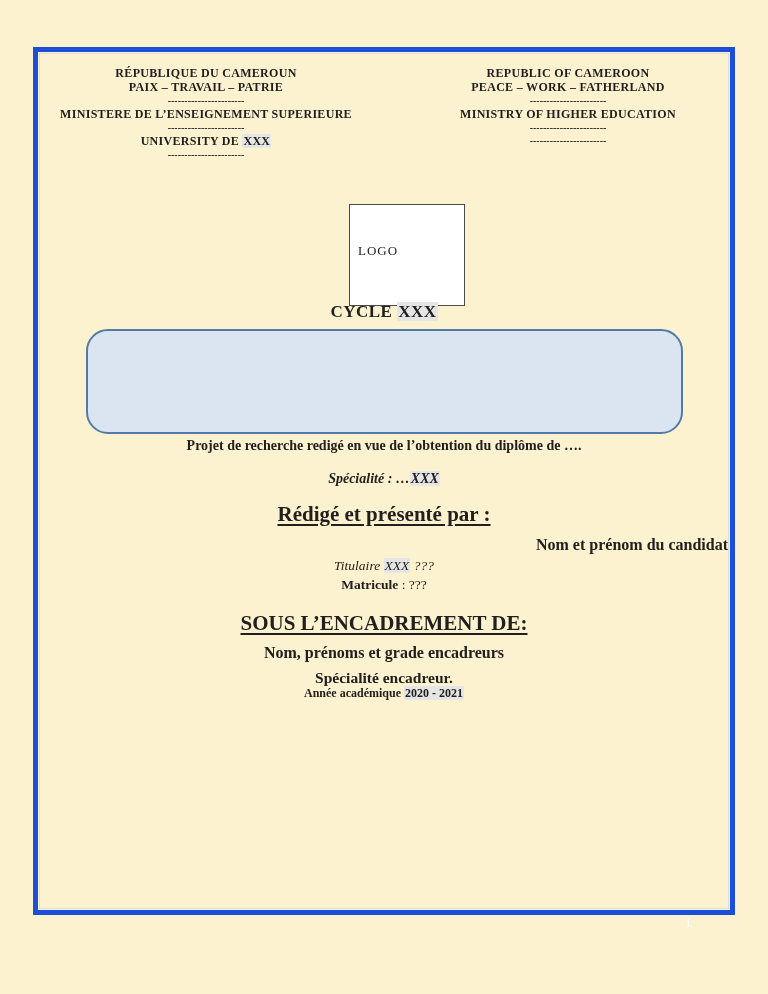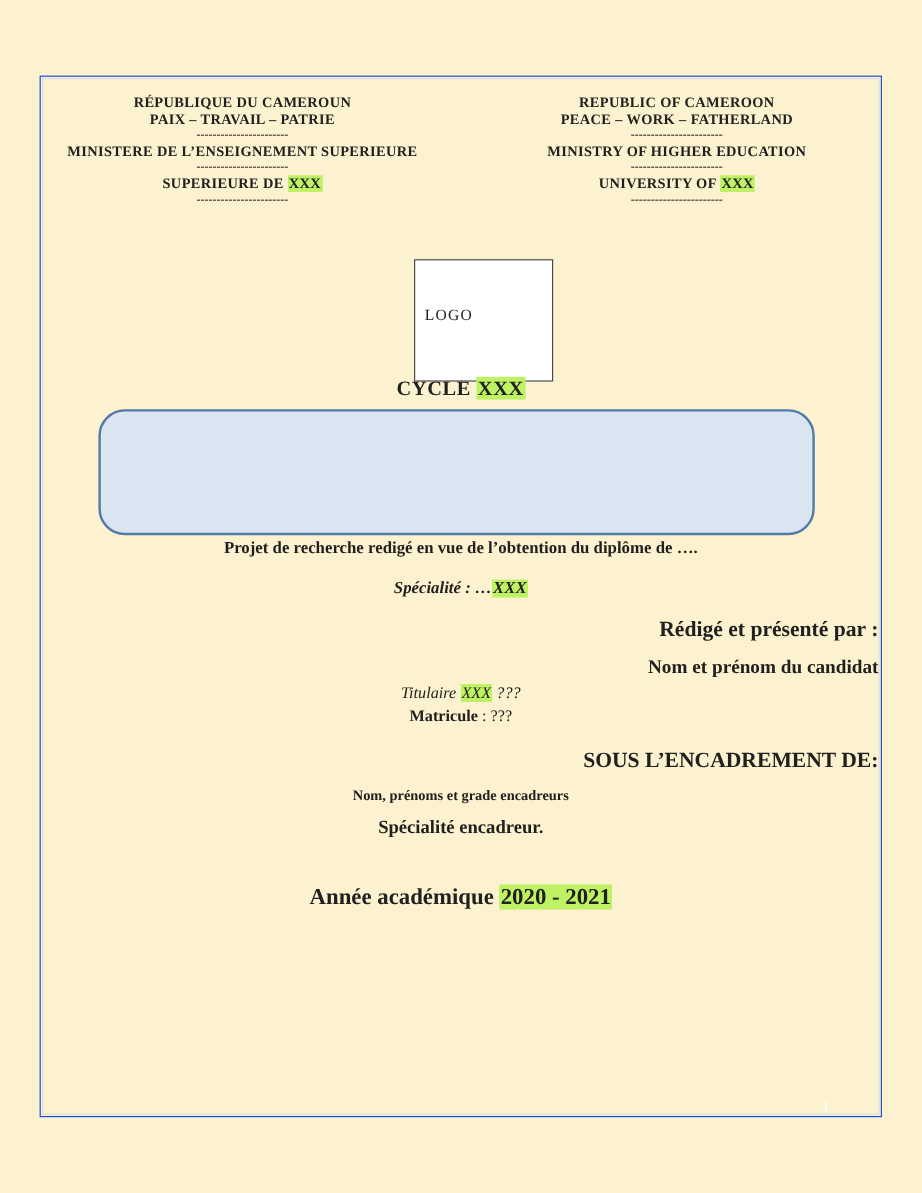--- a/index.html
+++ b/index.html
@@ -7,39 +7,38 @@
     width: 768px; height: 994px;
     background: #fdf2d0;
     font-family: "Liberation Serif", serif;
     color: #22201e;
     overflow: hidden;
     position: relative;
   }
   .frame-outer {
     position: absolute; left: 33px; top: 47px;
     width: 702px; height: 868px;
-    border: 1px solid #1d4ed8;
+    border: 5px solid #1d4ed8;
     padding: 1px;
-    margin-top: 16px;
   }
   .frame-inner {
     width: 100%; height: 100%;
     border: 1px solid #d8dee9;
     position: relative;
   }
   
   .header-col { position: absolute; top: 12px; text-align: center; }
   .header-col.left  { left: 18px;  width: 296px; }
   .header-col.right { left: 400px; width: 256px; }
   .h-line {
     font-size: 12px; font-weight: bold; line-height: 14px;
     letter-spacing: 0.3px; white-space: nowrap;
   }
   .h-sep { font-size: 10px; font-weight: bold; line-height: 13px; letter-spacing: 0; }
-  .hl { background: #bef264; padding: 0 1px; }
+  .hl { background: #e5e5e5; padding: 0 1px; }
   
   .logo-box {
     position: absolute; left: 309px; top: 150px;
     width: 116px; height: 102px;
     background: #ffffff; border: 1px solid #4a4a4a;
     padding: 38px 0 0 8px;
     font-size: 13px; letter-spacing: 1px;
   }
   
   .cline { position: absolute; left: 0; right: 0; text-align: center; white-space: nowrap; }
@@ -47,62 +46,61 @@
   .title-box {
     position: absolute; left: 46px; top: 275px;
     width: 597px; height: 105px;
     background: #dbe5f1;
     border: 2px solid #527aa7;
     border-radius: 22px;
   }
   .project   { top: 384px; font-size: 14px; font-weight: bold; }
   .specialty { top: 417px; font-size: 14px; font-weight: bold; font-style: italic; }
   .heading-u {
-    font-size: 18px; font-weight: bold;
+    font-size: 21px; font-weight: bold;
+    text-decoration: underline;
     text-decoration-thickness: 1.5px;
     text-underline-offset: 3px;
-    text-align: right;
   }
   .presented   { top: 448px; }
   .candidate   { top: 482px; font-size: 16px; font-weight: bold; text-align: right; }
   .titulaire   { top: 504px; font-size: 13.5px; font-style: italic; }
   .matricule   { top: 523px; font-size: 13.5px; }
   .matricule b { font-weight: bold; }
   .supervision { top: 557px; }
-  .supervisors { top: 590px; font-size: 12px; font-weight: bold; }
+  .supervisors { top: 590px; font-size: 16px; font-weight: bold; }
   .sup-spec    { top: 615px; font-size: 15.5px; font-weight: bold; }
-  .year        { top: 671px; font-size: 19px; font-weight: bold; }
+  .year        { top: 632px; font-size: 12px; font-weight: bold; }
   .page-number {
     position: absolute; left: 685px; top: 915px;
     color: #ffffff; font-size: 13px;
   }
 </style>
 </head>
 <body>
 
 <div class="frame-outer">
   <div class="frame-inner">
 
     <div class="header-col left">
       <div class="h-line">RÉPUBLIQUE DU CAMEROUN</div>
       <div class="h-line">PAIX – TRAVAIL – PATRIE</div>
       <div class="h-sep">-----------------------</div>
       <div class="h-line">MINISTERE DE L’ENSEIGNEMENT SUPERIEURE</div>
       <div class="h-sep">-----------------------</div>
-      <div class="h-line"><span>SUPERIEURE DE </span><span class="hl">XXX</span></div>
+      <div class="h-line"><span>UNIVERSITY DE </span><span class="hl">XXX</span></div>
       <div class="h-sep">-----------------------</div>
     </div>
 
     <div class="header-col right">
       <div class="h-line">REPUBLIC OF CAMEROON</div>
       <div class="h-line">PEACE – WORK – FATHERLAND</div>
       <div class="h-sep">-----------------------</div>
       <div class="h-line">MINISTRY OF HIGHER EDUCATION</div>
       <div class="h-sep">-----------------------</div>
-      <div class="h-line"><span>UNIVERSITY OF </span><span class="hl">XXX</span></div>
       <div class="h-sep">-----------------------</div>
     </div>
 
     <div class="logo-box"><span>LOGO</span></div>
 
     <div class="cline cycle-line"><span>CYCLE </span><span class="hl">XXX</span></div>
 
     <div class="title-box"></div>
 
     <div class="cline specialty"><span>Spécialité : …</span><span class="hl">XXX</span></div>

